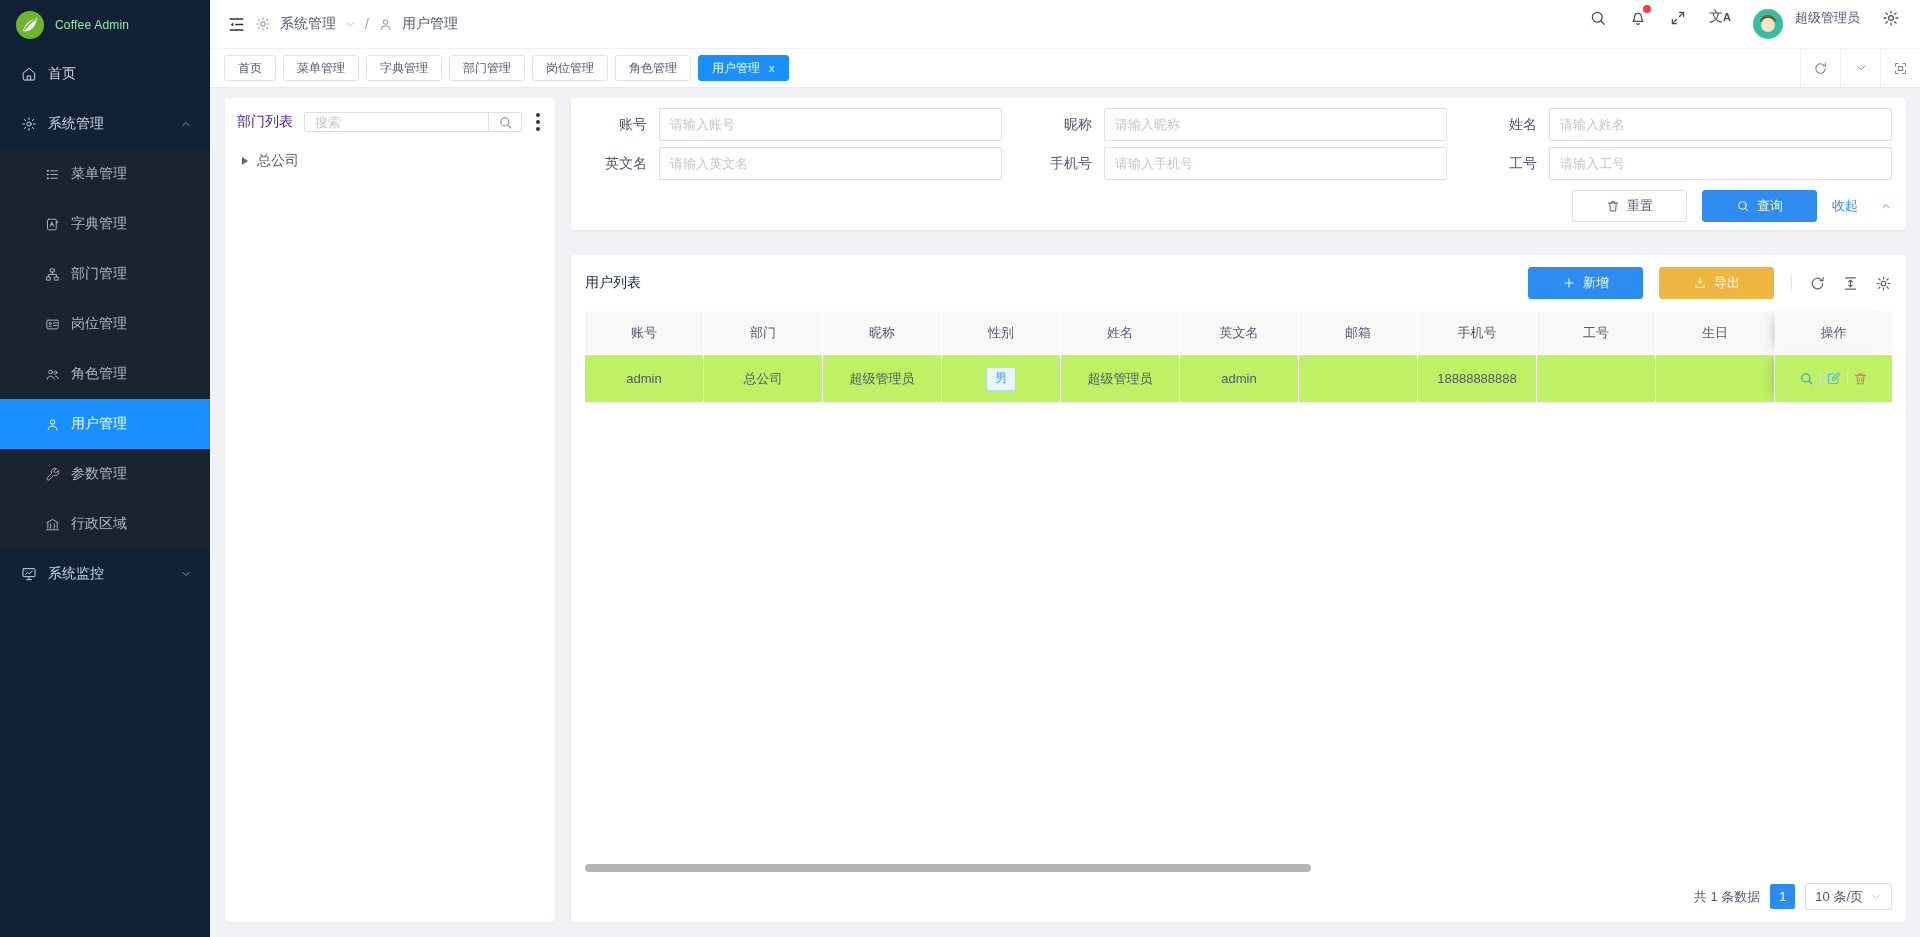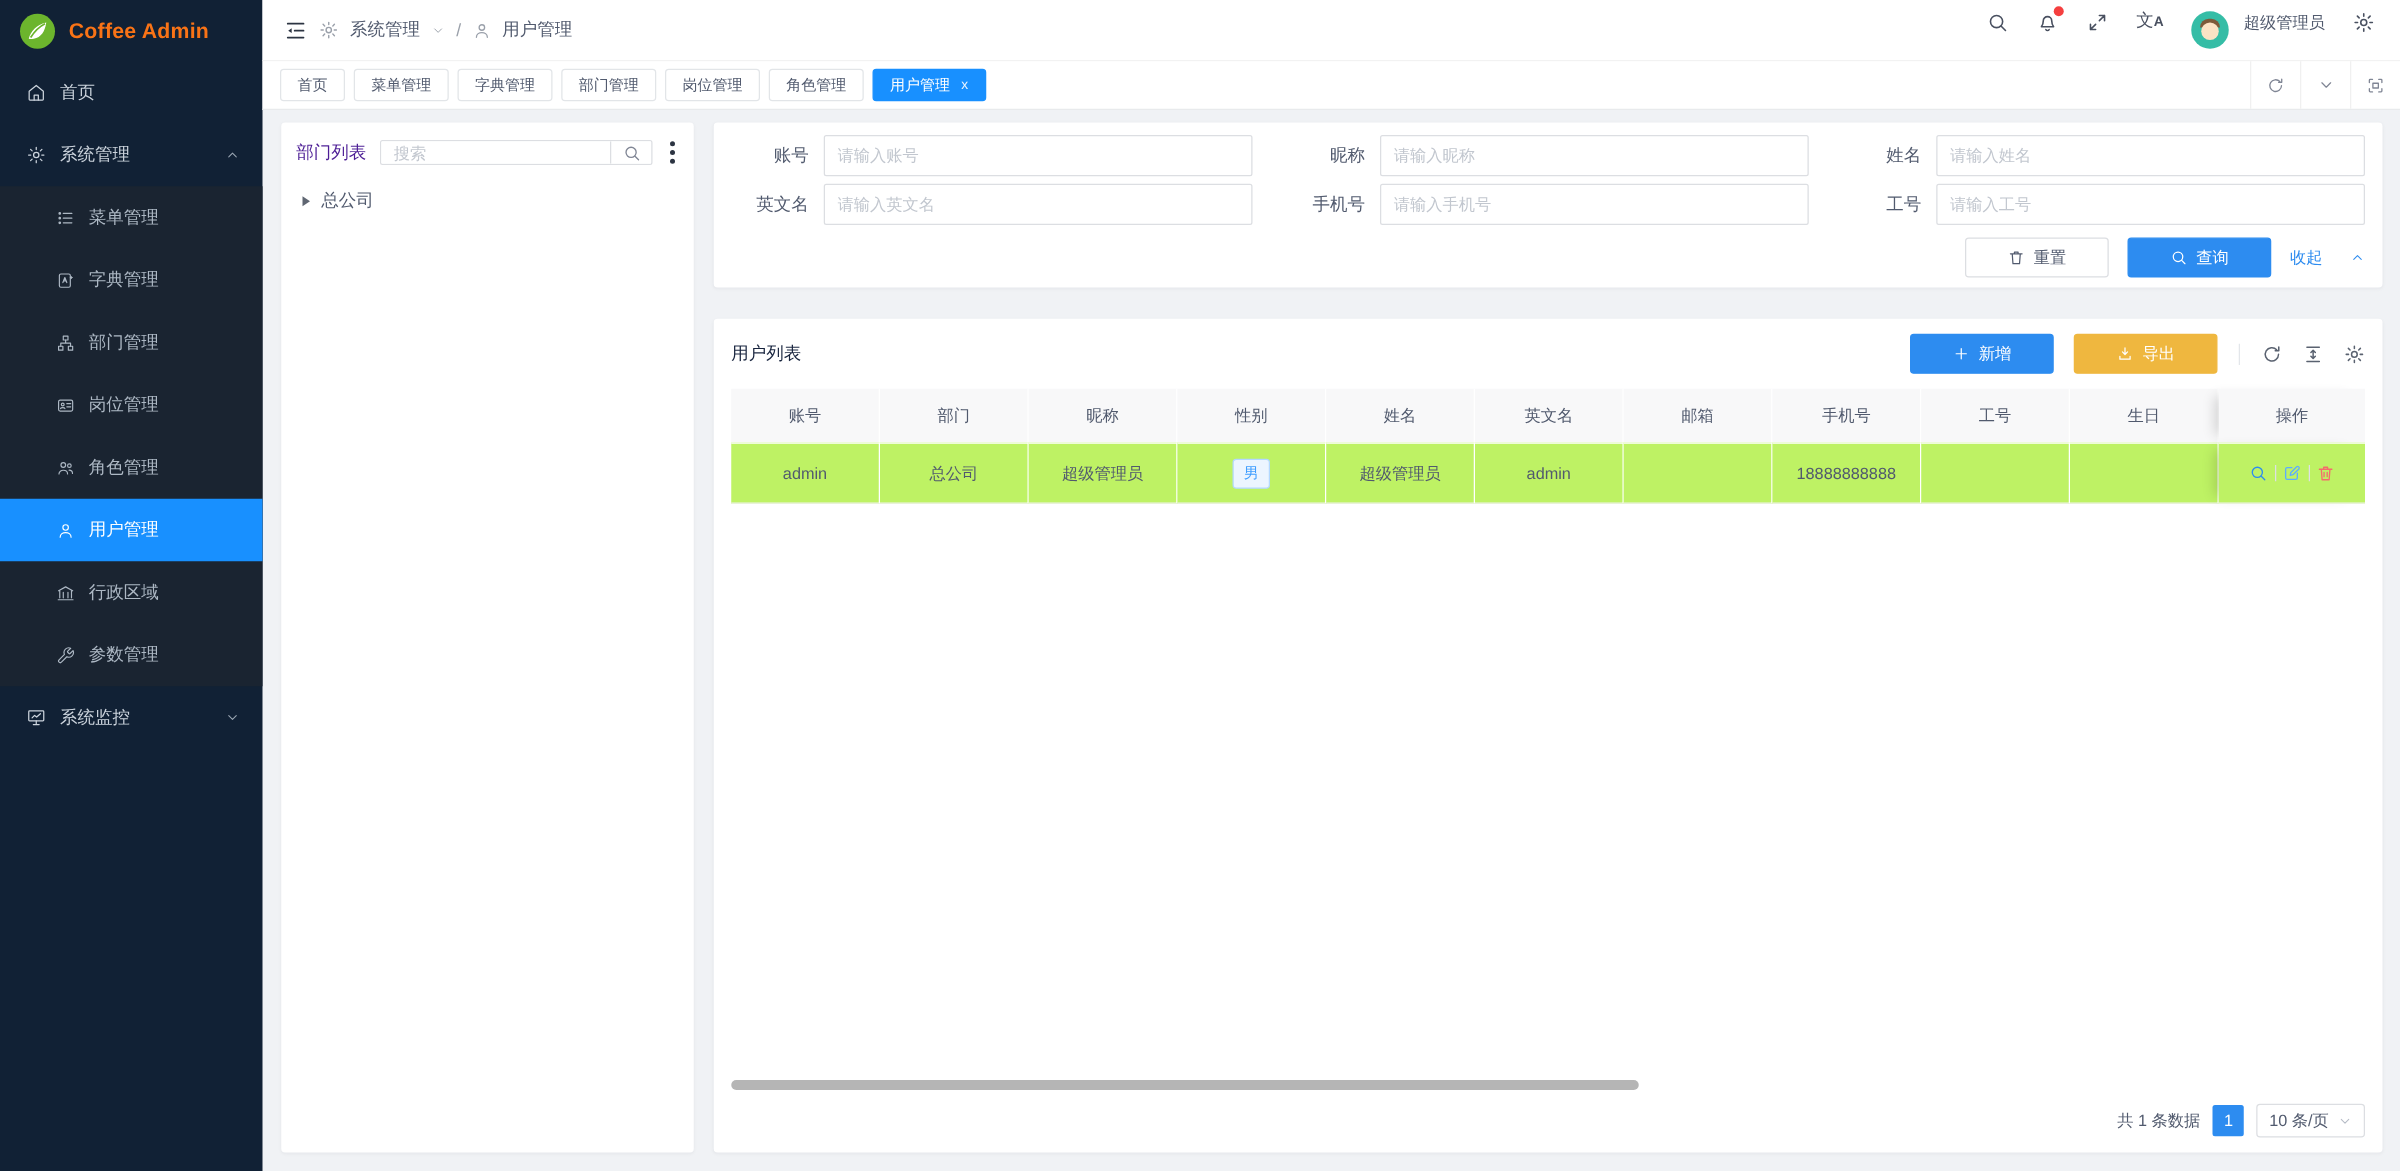--- a/index.html
+++ b/index.html
@@ -4,21 +4,21 @@
 <style>
 *{margin:0;padding:0;box-sizing:border-box}
 html,body{width:1920px;height:937px;overflow:hidden}
 body{font-family:"Liberation Sans","DejaVu Sans",sans-serif;font-size:14px;color:#515a6e;background:#f0f2f5;display:flex}
 svg{display:block}
 .ic{stroke:currentColor;fill:none;stroke-width:1.7;stroke-linecap:round;stroke-linejoin:round}
 .ic-thin{stroke-width:1.5}
 
 .sidebar{width:210px;height:100%;background:#112135;flex-shrink:0;display:flex;flex-direction:column}
 .logo{height:49px;display:flex;align-items:center;gap:10px;padding-left:15px}
-.logo-text{font-size:17px;font-weight:bold;color:#f97316;letter-spacing:.2px}
+.logo-text{font-size:12px;font-weight:normal;color:#86efac;letter-spacing:.2px}
 .menu-item{height:50px;display:flex;align-items:center;gap:11px;padding:0 18px 0 21px;font-size:14px;cursor:pointer;color:#ccd4dd}
 .menu-item .arrow{margin-left:auto;color:#9aa6b2}
 .submenu{background:#1a2431}
 .submenu .menu-item{padding-left:45px;color:#adb8c4}
 .menu-item.active{background:#1890ff;color:#fff}
 
 .main{flex:1;display:flex;flex-direction:column;height:100%;min-width:0}
 .topbar{height:49px;background:#fff;display:flex;align-items:center;justify-content:space-between;padding:0 20px 0 17px;border-bottom:1px solid #f2f2f2;flex-shrink:0}
 .crumb{display:flex;align-items:center;gap:9px;color:#515a6e;font-size:14px}
 .crumb .dim{color:#9aa0aa}
@@ -169,29 +169,29 @@
     </div>
     <div class="menu-item active">
       <svg class="ic ic-thin" width="15" height="15" viewBox="0 0 24 24">
           <circle cx="12" cy="8" r="3.5"></circle>
           <path d="M5 20.5c0-4 3.5-6 7-6s7 2 7 6"></path>
         </svg>
       <span>用户管理</span>
     </div>
     <div class="menu-item">
       <svg class="ic ic-thin" width="15" height="15" viewBox="0 0 24 24">
+          <path d="M14.7 6.3a1 1 0 0 0 0 1.4l1.6 1.6a1 1 0 0 0 1.4 0l3.77-3.77a6 6 0 0 1-7.94 7.94l-6.91 6.91a2.12 2.12 0 0 1-3-3l6.91-6.91a6 6 0 0 1 7.94-7.94l-3.76 3.76z"></path>
+        </svg>
+      <span>参数管理</span>
+    </div>
+    <div class="menu-item">
+      <svg class="ic ic-thin" width="15" height="15" viewBox="0 0 24 24">
           <path d="M3 9l9-5 9 5M4.5 9v9M9 11v7M15 11v7M19.5 9v9M2.5 20.5h19"></path>
         </svg>
       <span>行政区域</span>
-    </div>
-    <div class="menu-item">
-      <svg class="ic ic-thin" width="15" height="15" viewBox="0 0 24 24">
-          <path d="M14.7 6.3a1 1 0 0 0 0 1.4l1.6 1.6a1 1 0 0 0 1.4 0l3.77-3.77a6 6 0 0 1-7.94 7.94l-6.91 6.91a2.12 2.12 0 0 1-3-3l6.91-6.91a6 6 0 0 1 7.94-7.94l-3.76 3.76z"></path>
-        </svg>
-      <span>参数管理</span>
     </div>
   </div>
 
   <div class="menu-item">
     <svg class="ic ic-thin" width="16" height="16" viewBox="0 0 24 24">
         <rect x="3" y="4" width="18" height="12" rx="1"></rect>
         <path d="M12 16v3.5M8.5 20.5h7M7 12.5l3-3 2.5 2L17 7.5"></path>
       </svg>
     <span>系统监控</span>
     <svg class="ic arrow" width="12" height="12" viewBox="0 0 24 24">

